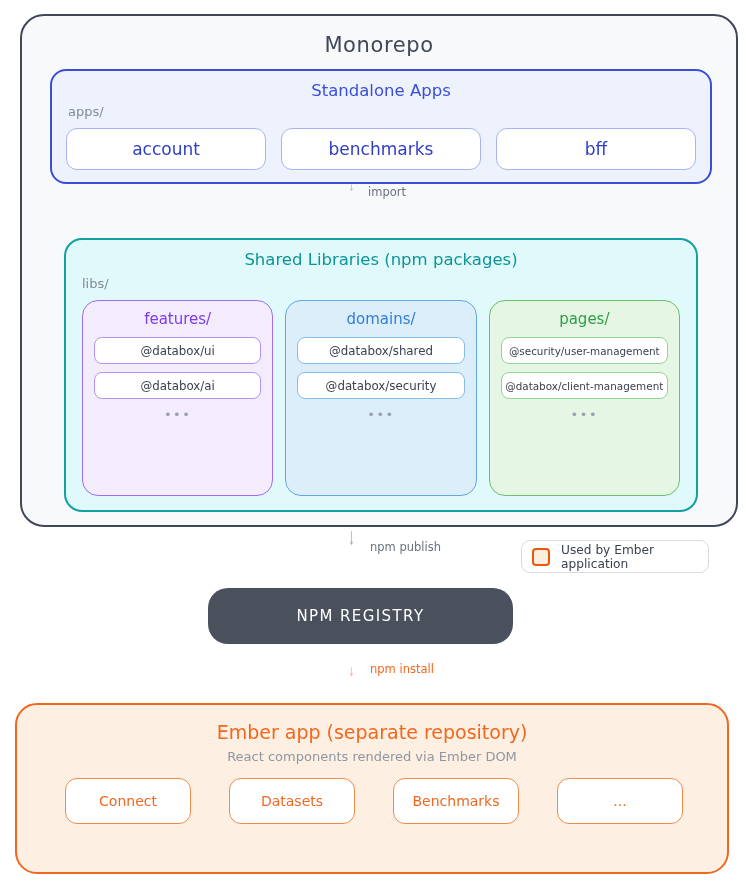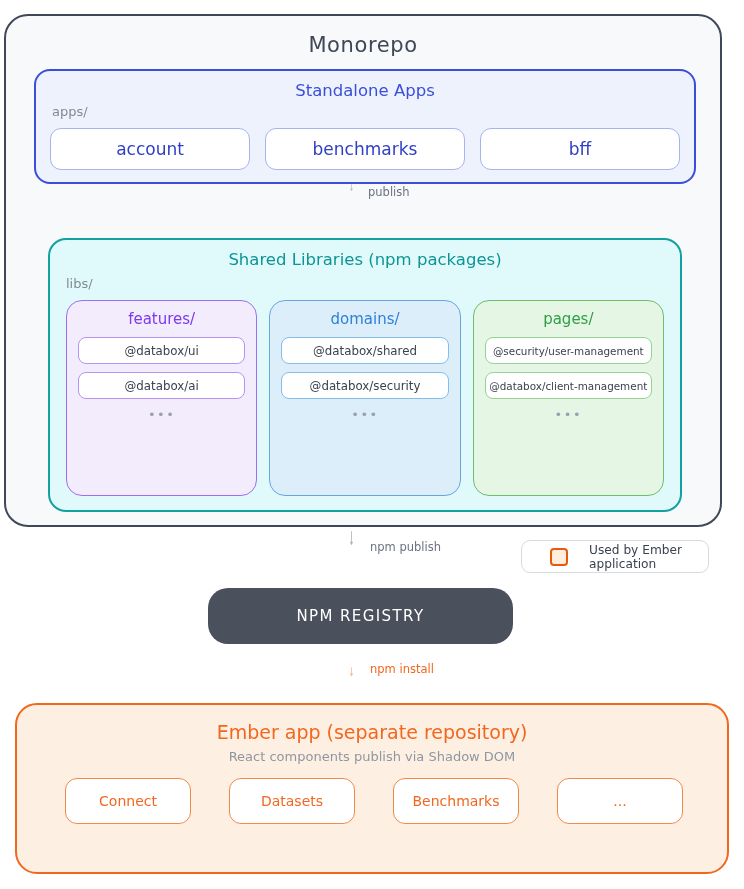--- a/index.html
+++ b/index.html
@@ -17,21 +17,21 @@
   .stage {
     position: relative;
     width: 744px;
     height: 889px;
     box-sizing: border-box;
   }
 
   
   .monorepo {
     position: absolute;
-    left: 4px;
+    left: 20px;
     top: 14px;
     width: 718px;
     height: 513px;
     box-sizing: border-box;
     border: 2.2px solid #3f4758;
     border-radius: 24px;
     background: #f7f9fb;
   }
   .monorepo-title {
     position: absolute;
@@ -220,22 +220,22 @@
     left: 521px;
     top: 540px;
     width: 188px;
     height: 33px;
     box-sizing: border-box;
     border: 1.4px solid #d6dbe2;
     border-radius: 9px;
     background: #ffffff;
     display: flex;
     align-items: center;
-    padding-left: 28px;
-    gap: 21px;
+    padding-left: 10px;
+    gap: 11px;
   }
   .legend-swatch {
     width: 14px;
     height: 14px;
     border: 2.2px solid #e8590c;
     border-radius: 4px;
     background: #ffeedd;
     flex: 0 0 auto;
   }
   .legend-label {
@@ -378,21 +378,21 @@
         </div>
 
       </div>
     </div>
   </div>
 
   <svg class="arrow-import" width="16" height="40" viewBox="0 0 16 40" style="left:350px;">
     <path d="M8 0 L8 30" stroke="#7b8492" stroke-width="2" fill="none"></path>
     <path d="M2.5 24 L8 34 L13.5 24" stroke="#7b8492" stroke-width="2" fill="none" stroke-linecap="round"></path>
   </svg>
-  <div class="arrow-import-label">publish</div>
+  <div class="arrow-import-label">import</div>
 
   <svg class="arrow-publish" width="18" height="88" viewBox="0 0 18 88" style="left:350px;">
     <path d="M9 0 L9 74" stroke="#4a505c" stroke-width="2.2" fill="none"></path>
     <path d="M2 64 L9 80 L16 64" stroke="#4a505c" stroke-width="2.2" fill="none" stroke-linecap="round"></path>
   </svg>
   <div class="arrow-publish-label">npm publish</div>
 
   <div class="legend">
     <div class="legend-swatch"></div>
     <div class="legend-label">Used by Ember application</div>
@@ -401,21 +401,21 @@
   <div class="registry">NPM REGISTRY</div>
 
   <svg class="arrow-install" width="18" height="56" viewBox="0 0 18 56" style="left:350px;">
     <path d="M9 0 L9 46" stroke="#f2671f" stroke-width="2.2" fill="none"></path>
     <path d="M2 36 L9 52 L16 36" stroke="#f2671f" stroke-width="2.2" fill="none" stroke-linecap="round"></path>
   </svg>
   <div class="arrow-install-label">npm install</div>
 
   <div class="ember">
     <div class="ember-title">Ember app (separate repository)</div>
-    <div class="ember-sub">React components publish via Shadow DOM</div>
+    <div class="ember-sub">React components rendered via Ember DOM</div>
     <div class="ember-row">
       <div class="ember-chip">Connect</div>
       <div class="ember-chip">Datasets</div>
       <div class="ember-chip">Benchmarks</div>
       <div class="ember-chip">...</div>
     </div>
   </div>
 
 </div>
 

